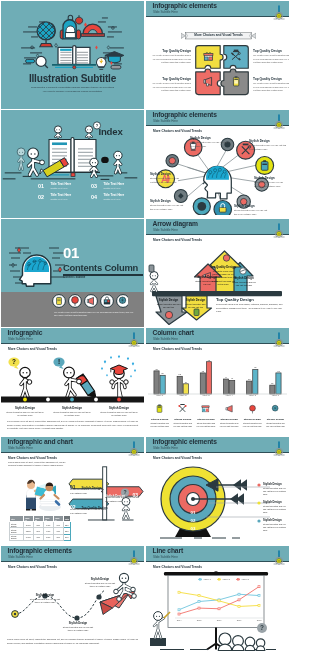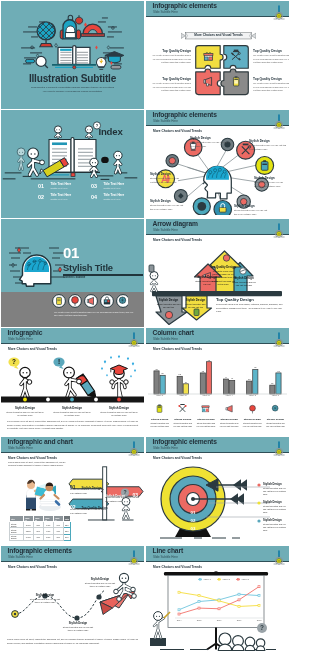--- a/index.html
+++ b/index.html
@@ -478,21 +478,21 @@
           <circle cx="36.4" cy="22.2" r="1.3"></circle>
       <path d="M17.8 25 22.4 22.8M23.6 20.8 28.4 20M32.4 20 37.2 21.6"></path>
     </g>
     <g>
       <path d="M10 6.5l1.7 2.6-1.7 2.6-1.7-2.6z" fill="#E8453C" stroke="#21353C" stroke-width=".6"></path>
       <path d="M51 26l1.7 2.6-1.7 2.6-1.7-2.6z" fill="#E8453C" stroke="#21353C" stroke-width=".6"></path>
       <path d="M4 22l1.4 2.2-1.4 2.2-1.4-2.2z" fill="none" stroke="#21353C" stroke-width=".6"></path>
     </g>
   </svg>
   <div class="abs" style="left:62px;top:26px;font-size:15px;font-weight:bold;color:#fff;line-height:16px;letter-spacing:-.3px;">01</div>
-  <div class="abs" style="left:62px;top:43px;font-size:9.4px;font-weight:bold;color:#21353C;line-height:11px;letter-spacing:-.2px;">Stylish Title</div>
+  <div class="abs" style="left:62px;top:43px;font-size:9.4px;font-weight:bold;color:#21353C;line-height:11px;letter-spacing:-.2px;">Contents Column</div>
   <div class="abs" style="left:62px;top:55.5px;width:80px;height:1.4px;background:#21353C;"></div>
   <div class="abs" style="left:62px;top:57.2px;font-size:2.7px;font-weight:bold;color:#21353C;">Contents Subtitle</div>
 
   <svg class="abs" style="left:51px;top:75px;width:76px;height:14px;" viewBox="0 0 76 14">
     <g>
       <circle cx="7" cy="7" r="6.4" fill="#fff" stroke="#21353C" stroke-width="1"></circle>
       <rect x="4.6" y="3.4" width="4.8" height="7.2" rx=".8" fill="#F2DE40" stroke="#21353C" stroke-width=".7"></rect>
       <path d="M5.4 5.2h3.2M5.4 6.6h3.2" stroke="#21353C" stroke-width=".5"></path>
     </g>
     <g>

